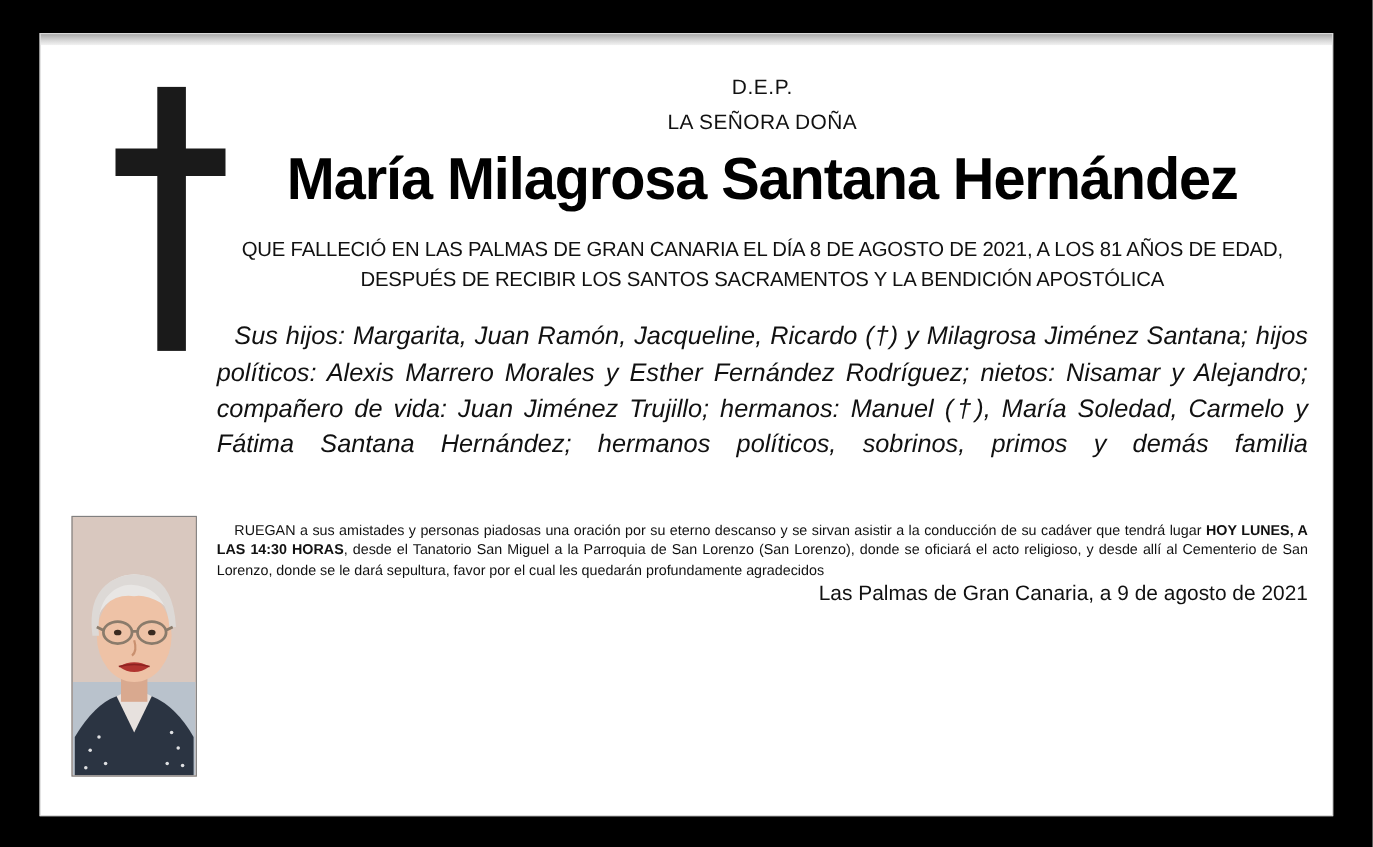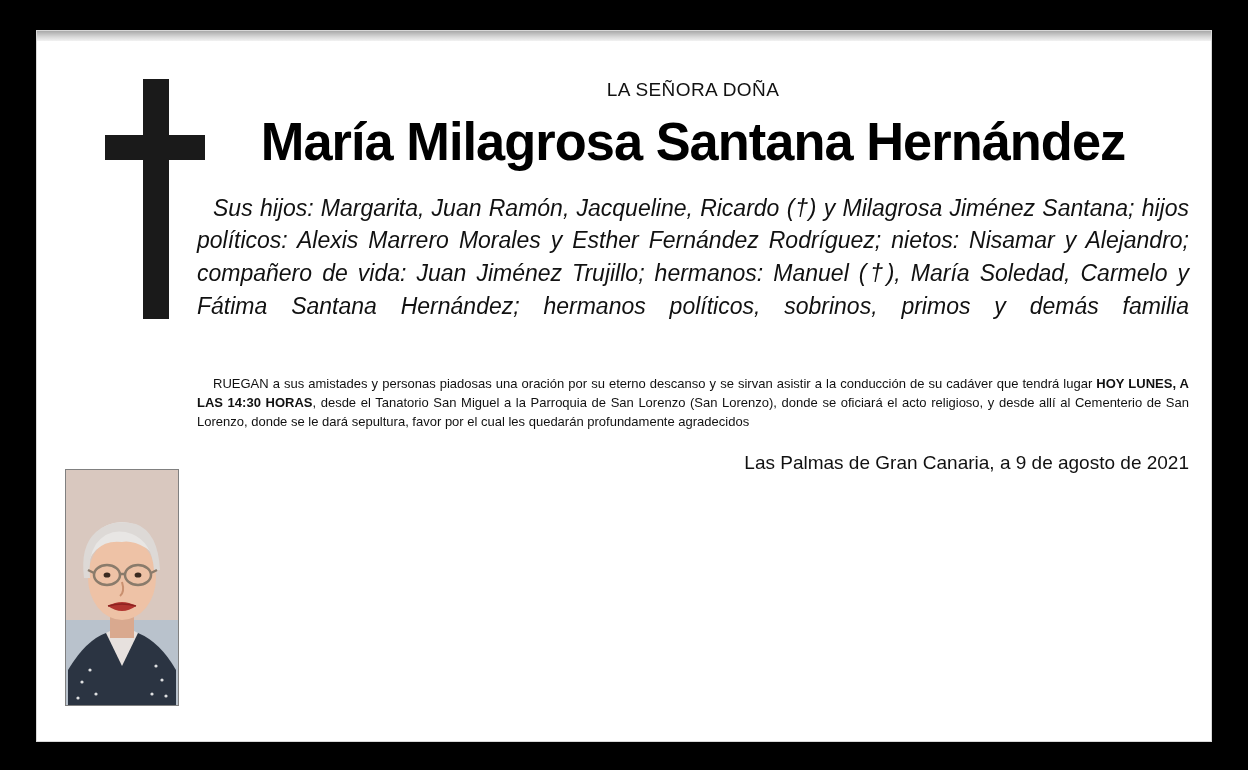--- a/index.html
+++ b/index.html
@@ -153,21 +153,21 @@
     margin-top: 20px;
     font-size: 13px;
     color: #111;
     line-height: 1.45;
     text-align: justify;
     text-indent: 16px;
   }
   .request b { font-weight: bold; }
 
   .place-date {
-    margin-top: 20px;
+    margin-top: 0;
     text-align: right;
     font-size: 19px;
     color: #111;
   }
 </style>
 </head>
 <body>
 
 <div class="page">
   <div class="notice-card">
@@ -218,22 +218,24 @@
               <circle cx="96" cy="210" r="1.6"></circle>
             <circle cx="86" cy="224" r="1.6"></circle>
               <circle cx="100" cy="226" r="1.6"></circle>
             <circle cx="12" cy="228" r="1.6"></circle>
               <circle cx="90" cy="196" r="1.6"></circle>
           </g>
         </svg>
       </div>
 
       <div class="content">
+        <div class="dep">D.E.P.</div>
         <div class="senora">LA SEÑORA DOÑA</div>
         <div class="name">María Milagrosa Santana Hernández</div>
+        <div class="died">QUE FALLECIÓ EN LAS PALMAS DE GRAN CANARIA EL DÍA 8 DE AGOSTO DE 2021, A LOS 81 AÑOS DE EDAD, DESPUÉS DE RECIBIR LOS SANTOS SACRAMENTOS Y LA BENDICIÓN APOSTÓLICA</div>
         <div class="family">Sus hijos: Margarita, Juan Ramón, Jacqueline, Ricardo (†) y Milagrosa Jiménez Santana; hijos políticos: Alexis Marrero Morales y Esther Fernández Rodríguez; nietos: Nisamar y Alejandro; compañero de vida: Juan Jiménez Trujillo; hermanos: Manuel (†), María Soledad, Carmelo y Fátima Santana Hernández; hermanos políticos, sobrinos, primos y demás familia</div>
         <div class="request">
           <span>RUEGAN a sus amistades y personas piadosas una oración por su eterno descanso y se sirvan asistir a la conducción de su cadáver que tendrá lugar </span><b>HOY LUNES, A LAS 14:30 HORAS</b><span>, desde el Tanatorio San Miguel a la Parroquia de San Lorenzo (San Lorenzo), donde se oficiará el acto religioso, y desde allí al Cementerio de San Lorenzo, donde se le dará sepultura, favor por el cual les quedarán profundamente agradecidos</span>
         </div>
         <div class="place-date">Las Palmas de Gran Canaria, a 9 de agosto de 2021</div>
       </div>
 
     </div>
   </div>
 </div>

